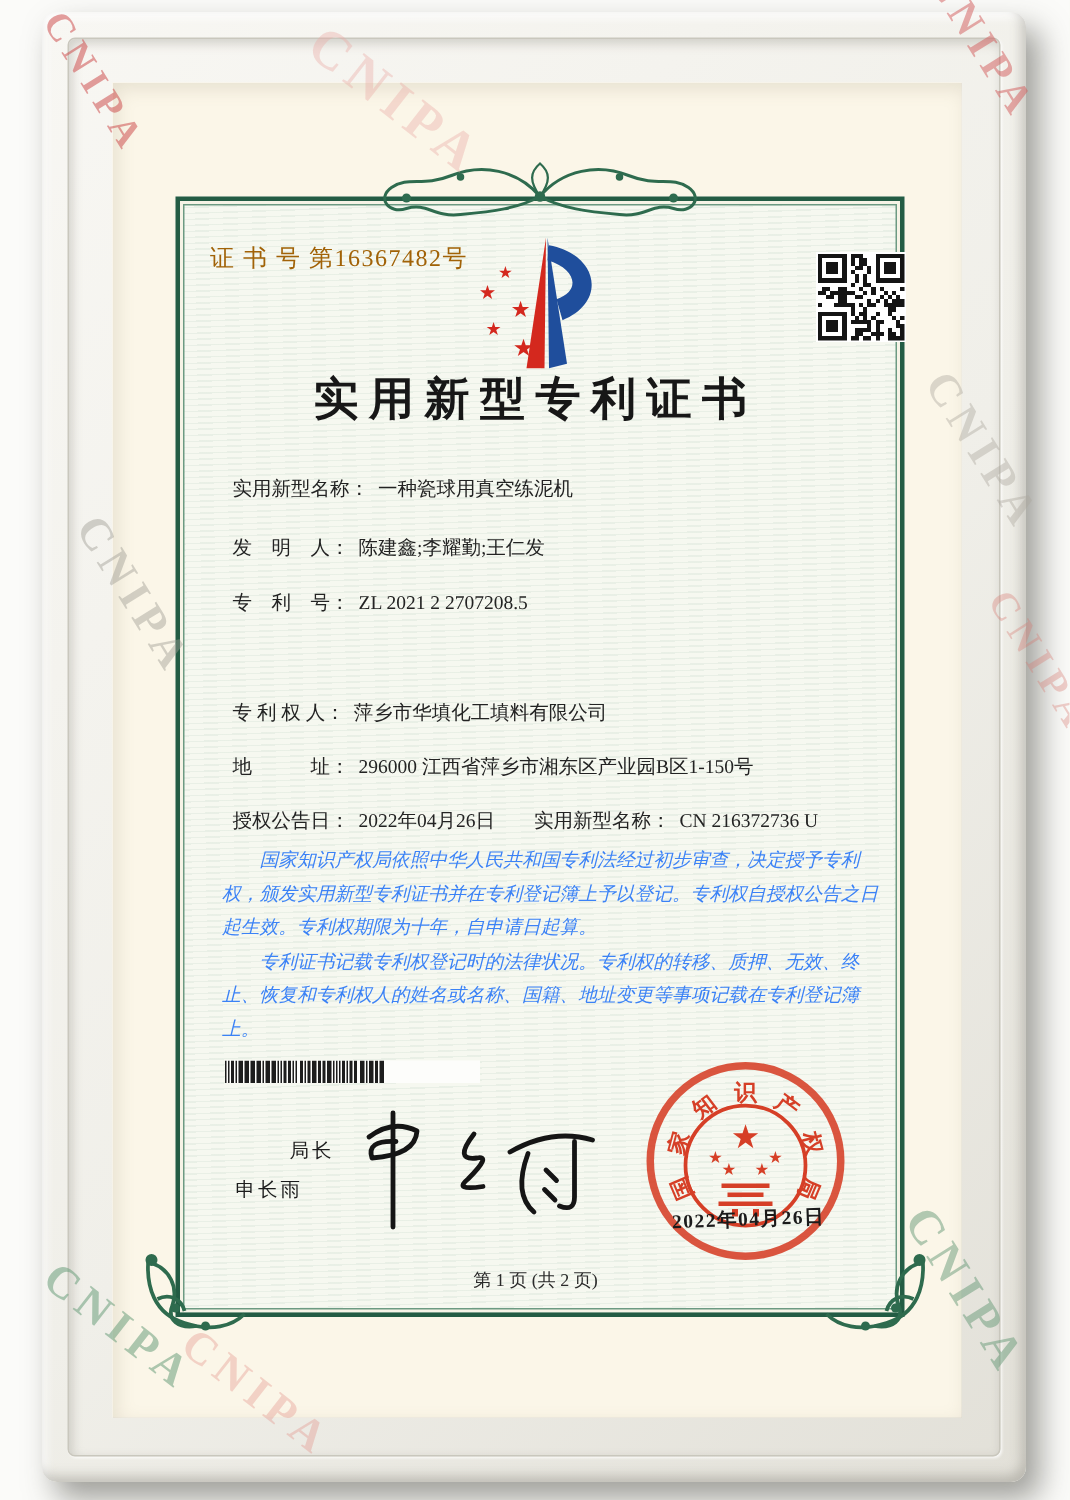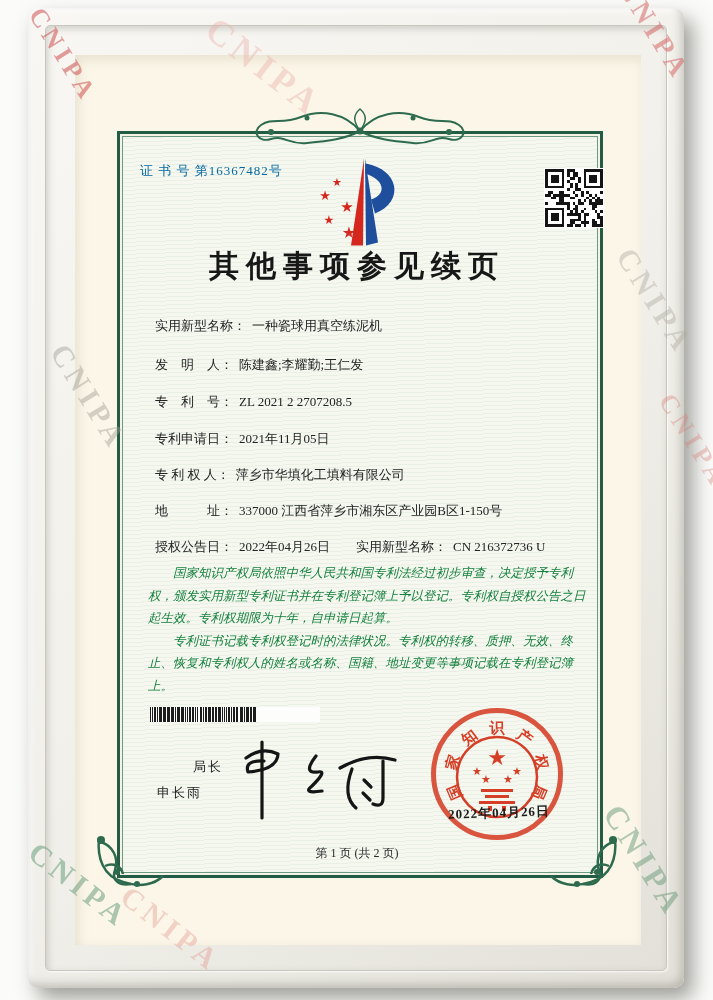--- a/index.html
+++ b/index.html
@@ -21,33 +21,33 @@
          border:3px solid #235c44;
          box-shadow:inset 0 0 0 2px #f6f3e6,inset 0 0 0 3px #6c9a82;
          background:#f6f8f0;
          background-image:repeating-linear-gradient(178deg,rgba(60,125,95,.07) 0 1px,rgba(0,0,0,0) 1px 4px);}
   
   .orn{position:absolute;color:#2e6b4e;}
   .orn-top{left:237px;top:105px;width:246px;height:48px;}
   .orn-bl{left:93px;top:832px;width:74px;height:62px;}
   .orn-br{left:547px;top:832px;width:74px;height:62px;transform:scaleX(-1);}
   
-  .cert-no{position:absolute;left:140px;top:162px;font-size:13px;color:#0369a1;letter-spacing:1px;}
+  .cert-no{position:absolute;left:140px;top:162px;font-size:16px;color:#a16207;letter-spacing:1px;}
   .logo{position:absolute;left:303px;top:155px;width:104px;height:95px;}
   .qr{position:absolute;left:544px;top:168px;width:58px;height:58px;background:#fff;padding:1px;}
   .title{position:absolute;left:117px;top:246px;width:480px;text-align:center;
          font-size:30px;font-weight:bold;color:#171717;letter-spacing:7px;}
   
   .frow{position:absolute;left:155px;width:440px;font-size:13px;color:#232323;white-space:nowrap;}
   .flabel{color:#232323;}
   .fval{margin-left:6px;}
   .flabel2{margin-left:26px;}
   
   .body-text{position:absolute;left:148px;top:562px;width:444px;font-size:12.5px;line-height:22.5px;
-         color:#15803d;font-style:italic;}
+         color:#3b82f6;font-style:italic;}
   .body-text p{margin:0;text-indent:2em;}
   
   .barcode{position:absolute;left:150px;top:707px;width:170px;height:15px;background:#fdfdfb;
          font-size:0;overflow:hidden;white-space:nowrap;}
   .barcode span{display:inline-block;height:100%;background:#1d1d1d;vertical-align:top;}
   .director{position:absolute;left:157px;font-size:13px;color:#1c1c1c;
          font-family:"Liberation Sans","DejaVu Sans",sans-serif;letter-spacing:2px;}
   .director-title{top:758px;margin-left:36px;}
   .director-name{top:784px;}
   .signature{position:absolute;left:232px;top:736px;width:170px;height:88px;}
@@ -278,39 +278,36 @@
         <rect x="1" y="1" width="5" height="5" fill="#fff"></rect>
         <rect x="2" y="2" width="3" height="3" fill="#141414"></rect>
         <rect x="14" y="0" width="7" height="7" fill="#141414"></rect>
         <rect x="15" y="1" width="5" height="5" fill="#fff"></rect>
         <rect x="16" y="2" width="3" height="3" fill="#141414"></rect>
         <rect x="0" y="14" width="7" height="7" fill="#141414"></rect>
         <rect x="1" y="15" width="5" height="5" fill="#fff"></rect>
         <rect x="2" y="16" width="3" height="3" fill="#141414"></rect>
       </svg></div>
 
-  <div class="title">其他事项参见续页</div>
+  <div class="title">实用新型专利证书</div>
 
   <div class="frow" style="top:356px">
     <span class="flabel">发　明　人：</span><span class="fval">陈建鑫;李耀勤;王仁发</span>
   </div>
   <div class="frow" style="top:317px">
     <span class="flabel">实用新型名称：</span><span class="fval">一种瓷球用真空练泥机</span>
   </div>
   <div class="frow" style="top:393px">
     <span class="flabel">专　利　号：</span><span class="fval">ZL 2021 2 2707208.5</span>
   </div>
-  <div class="frow" style="top:430px">
-    <span class="flabel">专利申请日：</span><span class="fval">2021年11月05日</span>
-  </div>
   <div class="frow" style="top:466px">
     <span class="flabel">专 利 权 人：</span><span class="fval">萍乡市华填化工填料有限公司</span>
   </div>
   <div class="frow" style="top:502px">
-    <span class="flabel">地　　　址：</span><span class="fval">337000 江西省萍乡市湘东区产业园B区1-150号</span>
+    <span class="flabel">地　　　址：</span><span class="fval">296000 江西省萍乡市湘东区产业园B区1-150号</span>
   </div>
   <div class="frow" style="top:538px">
     <span class="flabel">授权公告日：</span><span class="fval">2022年04月26日</span><span class="flabel flabel2">实用新型名称：</span><span class="fval">CN 216372736 U</span>
   </div>
 
   <div class="body-text">
     <p>国家知识产权局依照中华人民共和国专利法经过初步审查，决定授予专利权，颁发实用新型专利证书并在专利登记簿上予以登记。专利权自授权公告之日起生效。专利权期限为十年，自申请日起算。</p>
     <p>专利证书记载专利权登记时的法律状况。专利权的转移、质押、无效、终止、恢复和专利权人的姓名或名称、国籍、地址变更等事项记载在专利登记簿上。</p>
   </div>
 

